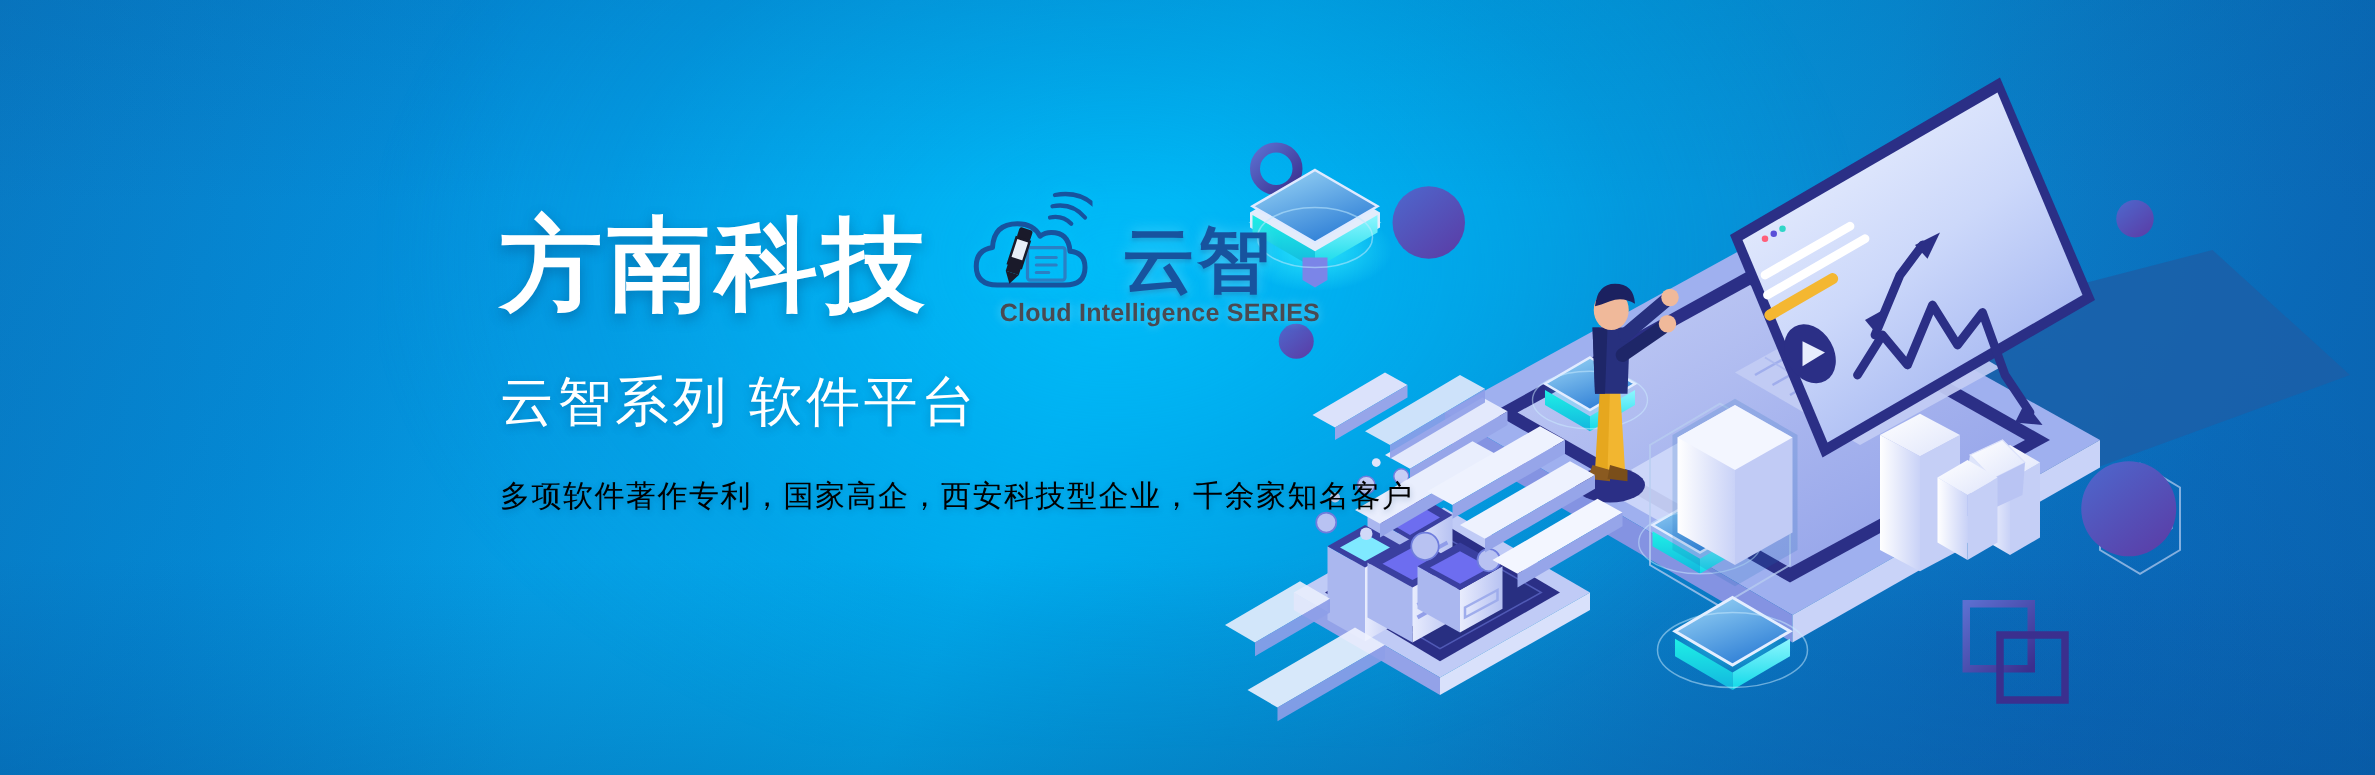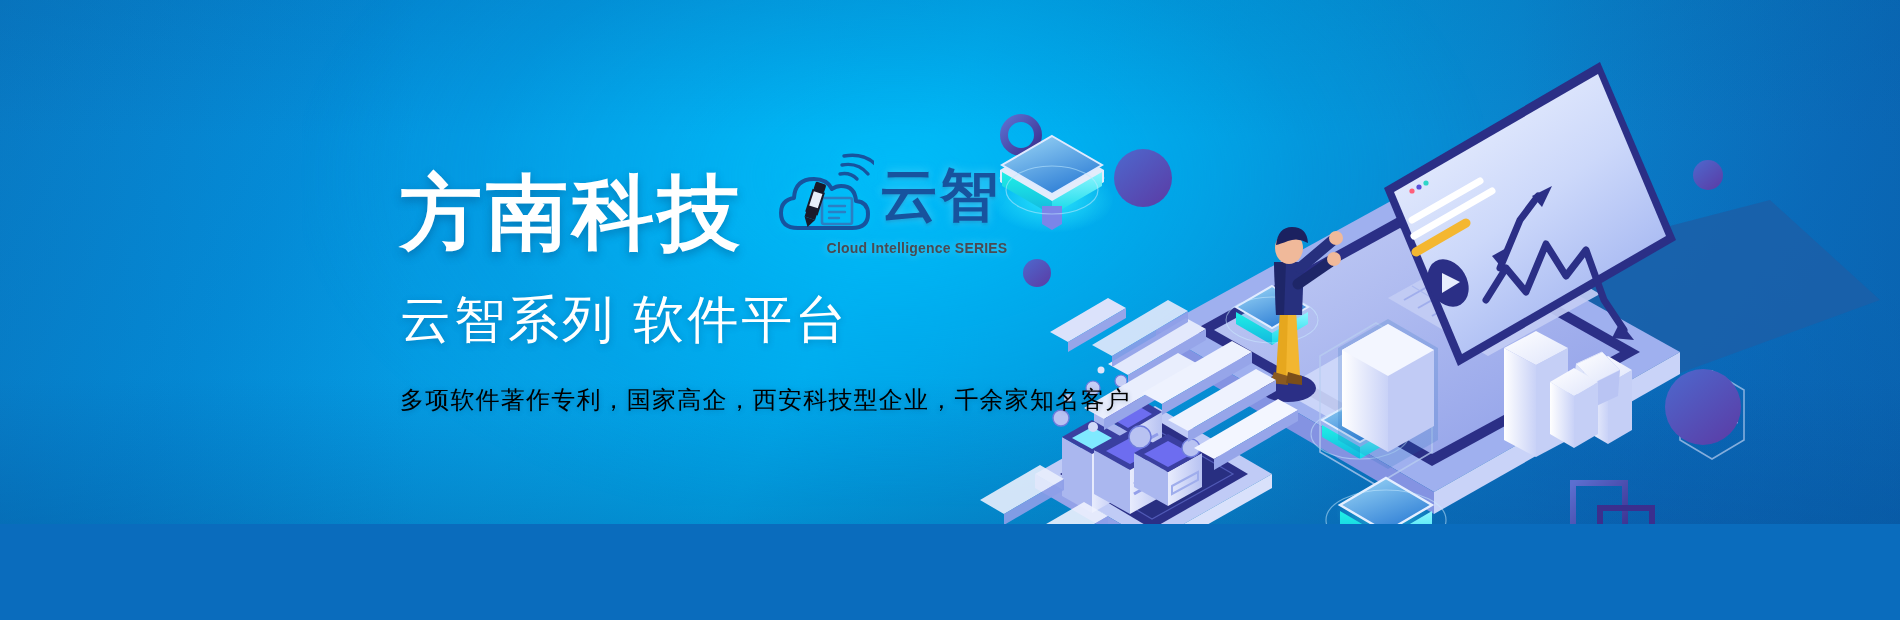--- a/index.html
+++ b/index.html
@@ -4,21 +4,21 @@
 <title>方南科技 云智系列 软件平台</title>
 <style>
   html, body {
     margin: 0;
     padding: 0;
     background: #0a6cbd;
   }
   #banner {
     position: relative;
     width: 1900px;
-    height: 524px;
+    height: 620px;
     overflow: hidden;
     font-family: "Liberation Sans", "DejaVu Sans", sans-serif;
     background: #0a80cc;
   }
 
   
   .bg-base {
     position: absolute;
     inset: 0;
     background: linear-gradient(118deg,
@@ -86,53 +86,53 @@
   }
 
   
   .logo-lockup {
     position: relative;
     margin-top: 6px;
     width: 278px;
   }
   .logo-top {
     display: flex;
-    align-items: center;
-    gap: 6px;
+    align-items: flex-end;
+    gap: 24px;
   }
   .logo-mark {
     position: relative;
     width: 96px;
     height: 86px;
     flex: 0 0 auto;
     filter: drop-shadow(0 0 6px rgba(0,200,255,0.55));
   }
   .logo-word {
     font-size: 58px;
     font-weight: 700;
     line-height: 1;
     color: #17539e;
     letter-spacing: 2px;
     text-shadow: 0 0 10px rgba(120,225,255,0.55), 0 2px 3px rgba(5,60,120,0.25);
     white-space: nowrap;
   }
   .logo-tagline {
     margin-top: 2px;
-    text-align: center;
-    font-size: 14px;
+    text-align: right;
+    font-size: 20px;
     font-weight: 700;
     color: #4a4a52;
     letter-spacing: 0.2px;
     text-shadow: 0 0 8px rgba(140,230,255,0.6);
     white-space: nowrap;
   }
 
   .subtitle {
     margin-top: 36px;
-    font-size: 51px;
+    font-size: 43px;
     font-weight: 400;
     color: #ffffff;
     letter-spacing: 3px;
     line-height: 1.1;
     text-shadow: 0 2px 7px rgba(2,60,110,0.30);
     white-space: nowrap;
   }
   .desc {
     margin-top: 36px;
     font-size: 24px;

